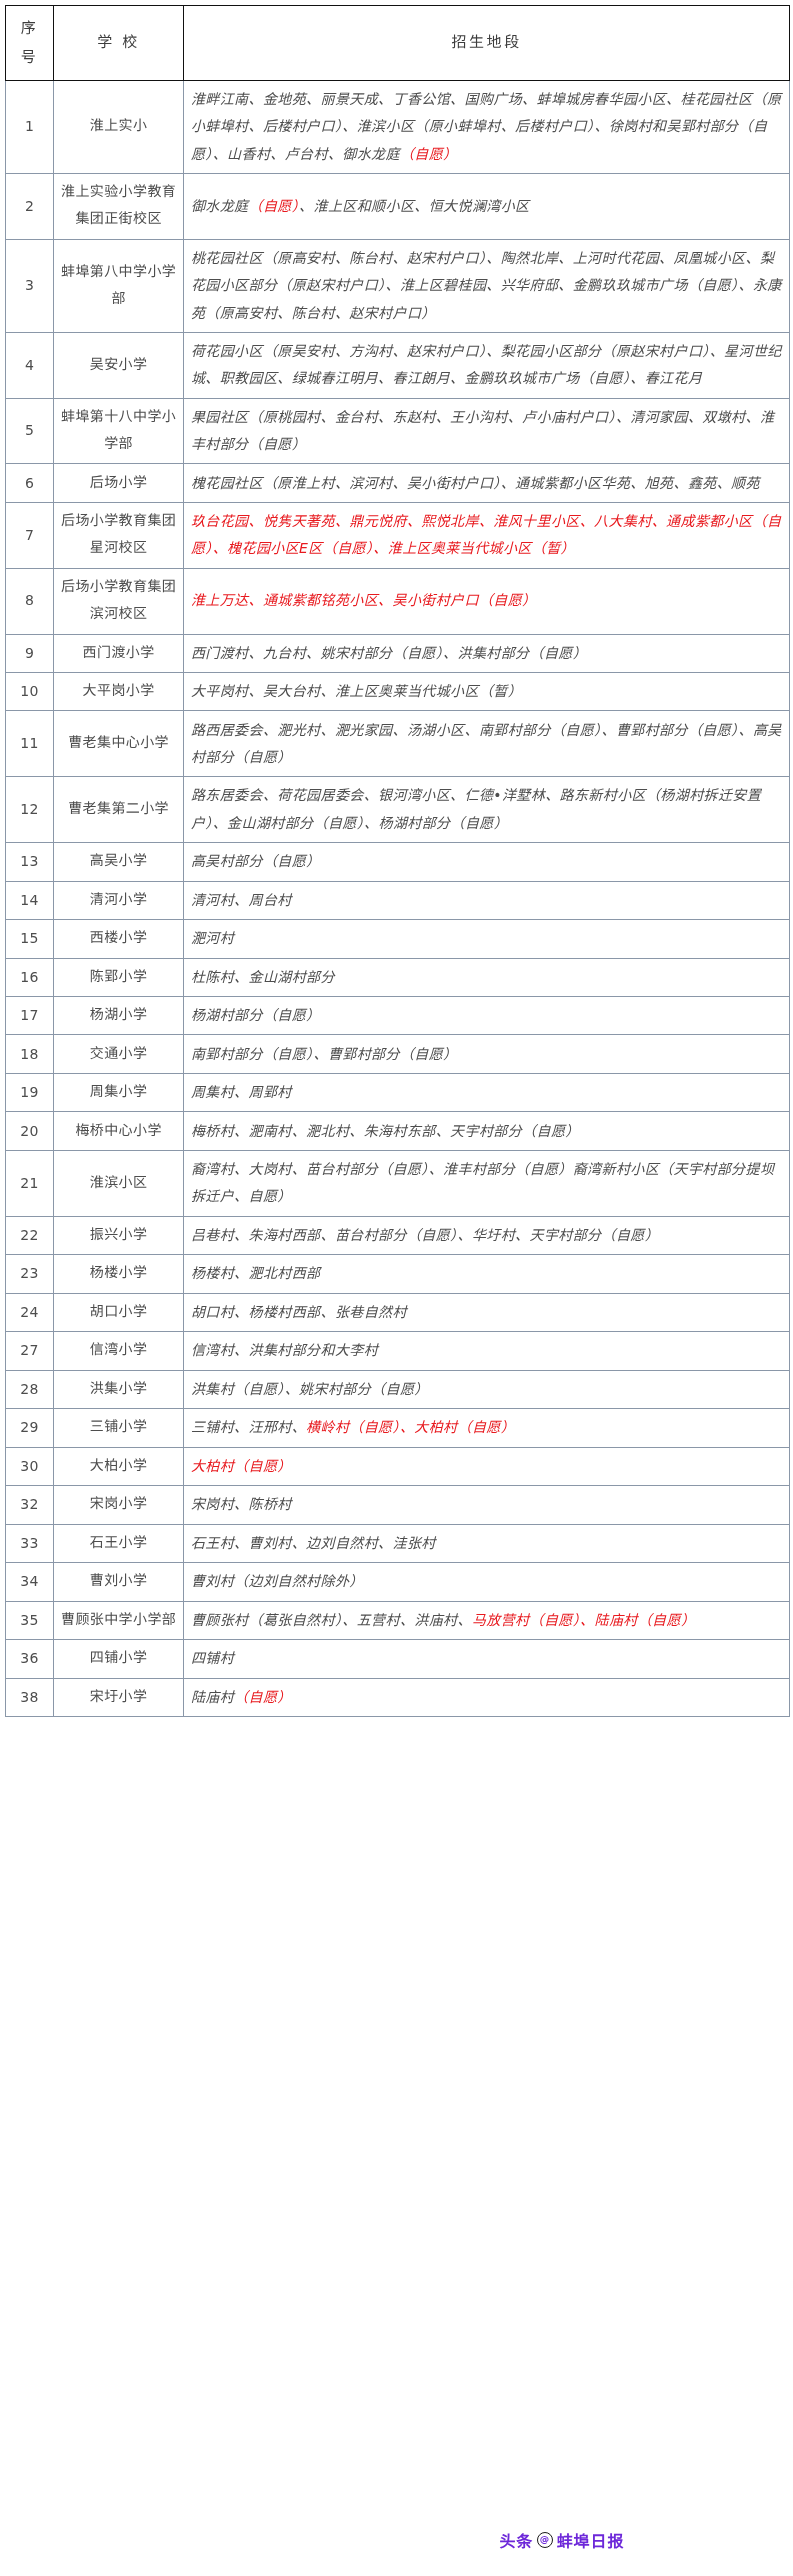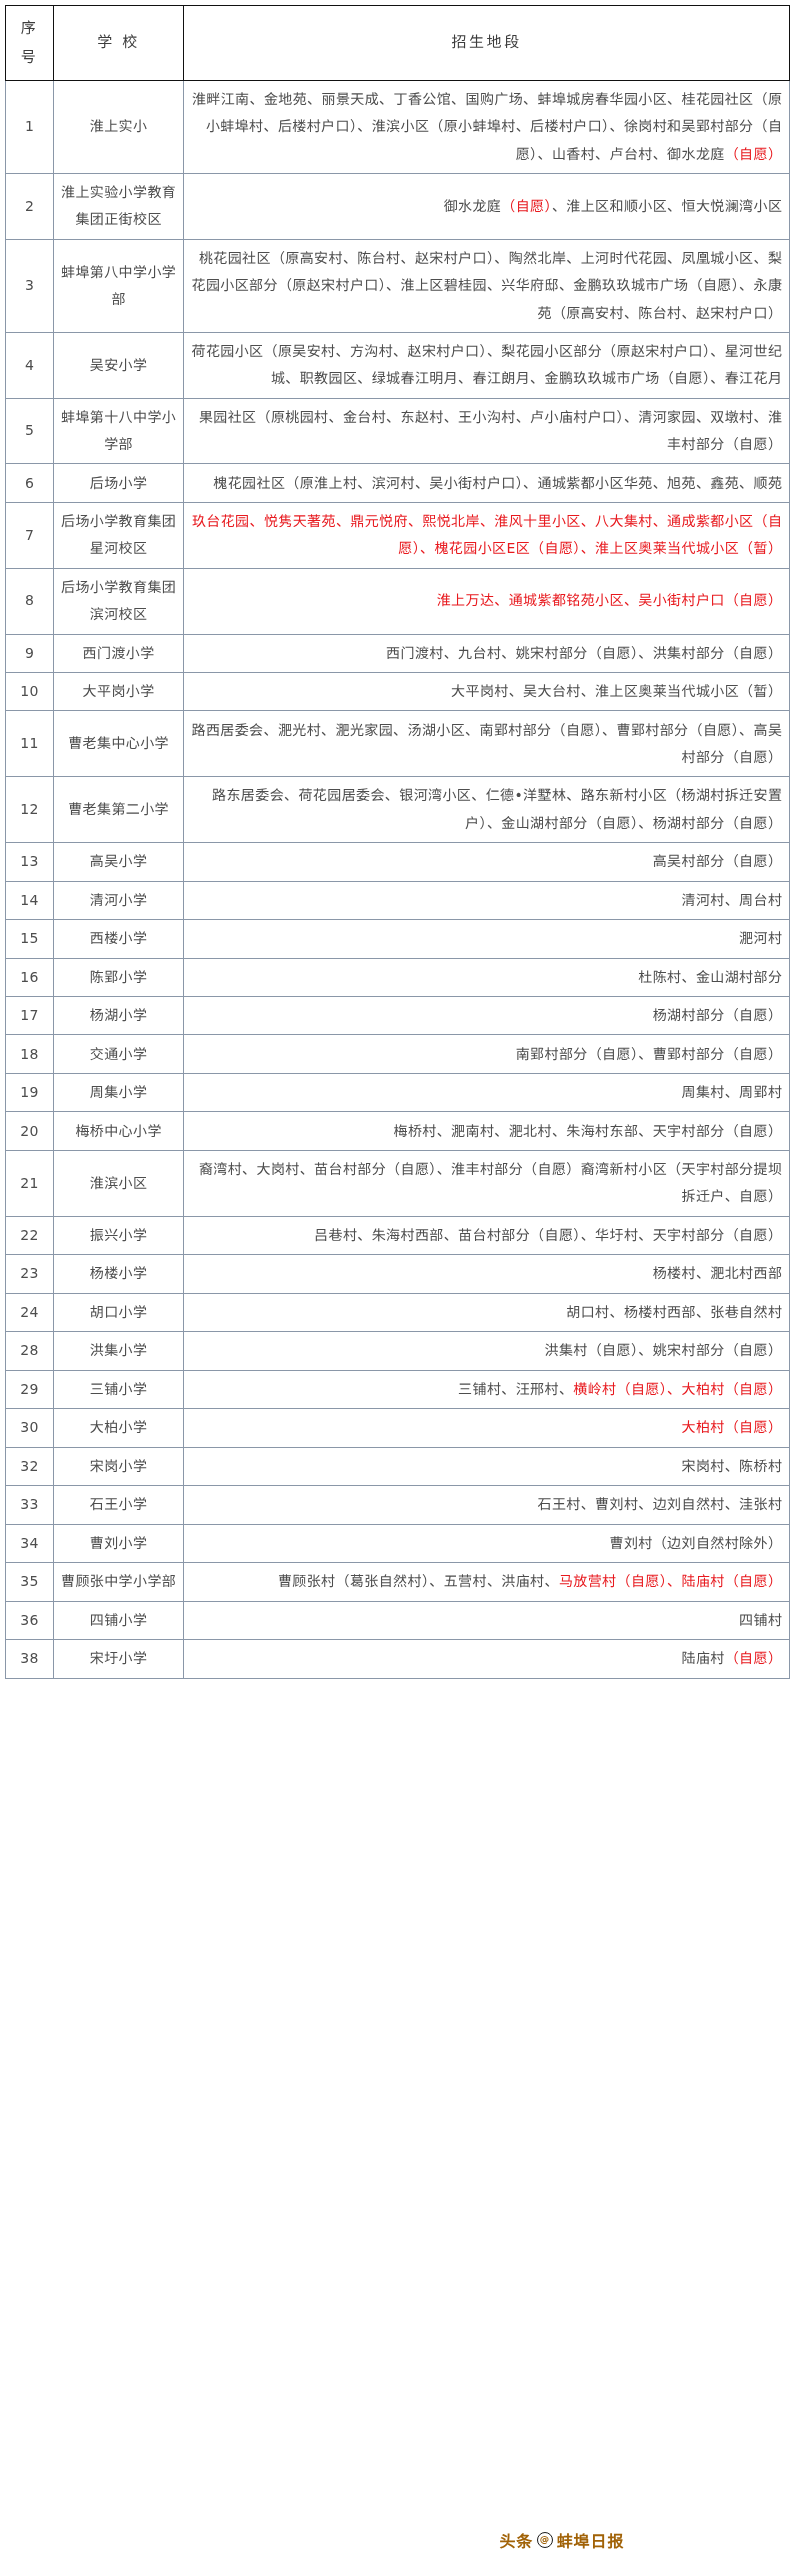--- a/index.html
+++ b/index.html
@@ -45,36 +45,36 @@
     border-bottom-width:1.7px;
     text-align:center;
     font-weight:400;
     font-size:15px;
     letter-spacing:2.6px;
     padding-top:7.7px;
     padding-bottom:7.7px;
     color:#3d3d3d;
   }
   td.idx{ text-align:center; font-size:13.7px; letter-spacing:0; color:#5a5a5a;}
-  td.school{ text-align:center; }
-  td.area{ text-align:right; }
+  td.school{ text-align:center;font-family:Liberation Mono, monospace; }
+  td.area{ text-align:left;font-style:italic; }
 
   
   tr.sep-top > td{ border-top:1.7px solid #111; }
 
   .red{ color:#e8191e; }
   td.red-cell{ color:#e8191e; }
 
   .watermark{
     position:absolute;
     right:13.7px;
     bottom:24px;
     font-size:16px;
     font-weight:bold;
-    color:#a16207;
+    color:#6d28d9;
     letter-spacing:0.9px;
     display:flex;
     align-items:center;
     gap:2.6px;
     white-space:nowrap;
     margin-top:36px;
   }
   .watermark .wm-logo{
     display:inline-block;
     width:14.5px;height:14.5px;
@@ -219,20 +219,25 @@
         <tr class="sep-top">
           <td class="idx">23</td>
           <td class="school">杨楼小学</td>
           <td class="area"><span>杨楼村、淝北村西部</span></td>
         </tr>
         <tr>
           <td class="idx">24</td>
           <td class="school">胡口小学</td>
           <td class="area"><span>胡口村、杨楼村西部、张巷自然村</span></td>
         </tr>
+        <tr>
+          <td class="idx">27</td>
+          <td class="school">信湾小学</td>
+          <td class="area"><span>信湾村、洪集村部分和大李村</span></td>
+        </tr>
         <tr class="sep-top">
           <td class="idx">28</td>
           <td class="school">洪集小学</td>
           <td class="area"><span>洪集村（自愿）、姚宋村部分（自愿）</span></td>
         </tr>
         <tr class="sep-top">
           <td class="idx">29</td>
           <td class="school">三铺小学</td>
           <td class="area"><span>三铺村、汪邢村、</span><span class="red">横岭村（自愿）、大柏村（自愿）</span></td>
         </tr>

